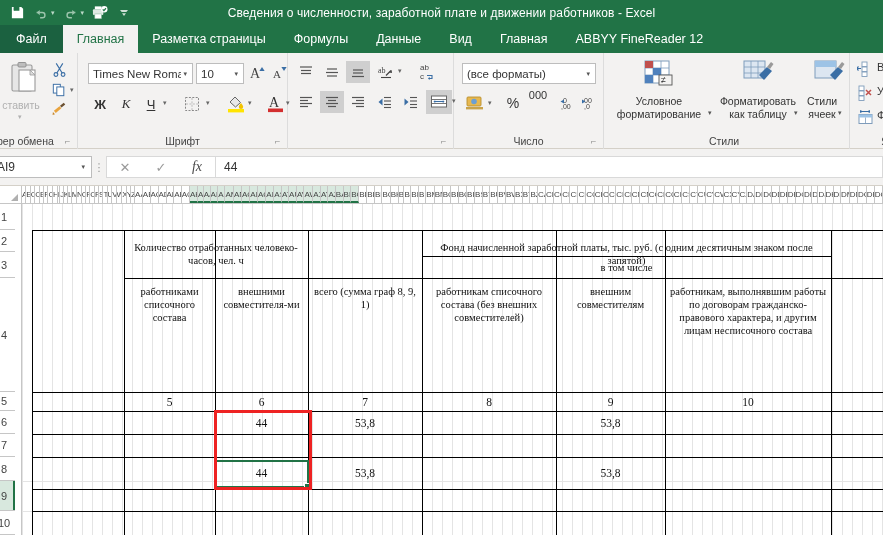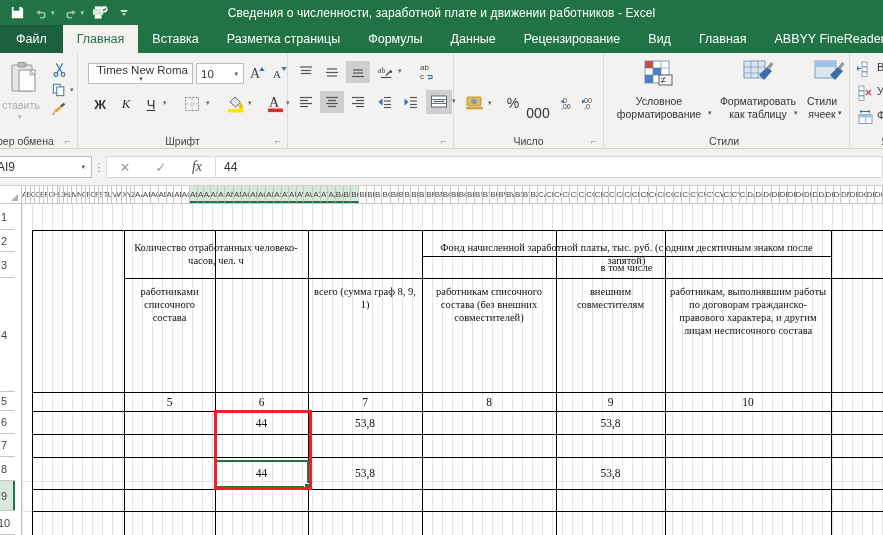--- a/index.html
+++ b/index.html
@@ -220,25 +220,23 @@
             <path fill="#cfe0d6" d="M4 6.3h4L6 9z"></path>
           </svg>
       </div>
     </div>
     <div class="title-text">Сведения о численности, заработной плате и движении работников  -  Excel</div>
   </div>
 
   <div class="tabsbar">
     <div class="tab file">Файл</div>
     <div class="tab active">Главная</div>
-    <div class="tab">Вставка</div>
     <div class="tab">Разметка страницы</div>
     <div class="tab">Формулы</div>
     <div class="tab">Данные</div>
-    <div class="tab">Рецензирование</div>
     <div class="tab">Вид</div>
     <div class="tab">Главная</div>
     <div class="tab">ABBYY FineReader 12</div>
 
   </div>
 
   <div class="ribbon">
 
     <div class="rgroup" style="left:-18px; width:96px;">
       <div class="icon-btn" style="left:22px; top:6px; width:40px; height:38px;">
@@ -271,21 +269,21 @@
           <path d="M2 10.5l6-5 2 2.3-6 5z" fill="#e8a33d"></path>
           <path d="M8.5 5l4-3.2 1.6 1.9-4 3.2z" fill="#6b5031"></path>
           <path d="M1 11.8l2.2 2.4-2.6.6z" fill="#c8882b"></path>
         </svg>
       </div>
       <div class="glabel" style="left:-6px; width:96px;">фер обмена</div>
       <div class="gdialog">⌐</div>
     </div>
 
     <div class="rgroup" style="left:78px; width:210px;">
-      <div class="combo" style="left:10px; top:10px; width:105px;flex-direction:column;">
+      <div class="combo" style="left:10px; top:10px; width:105px;">
         <span class="cv">Times New Roma</span>
         <span class="ca">▾</span>
       </div>
       <div class="combo" style="left:118px; top:10px; width:48px;">
         <span class="cv">10</span>
         <span class="ca">▾</span>
       </div>
       <div class="icon-btn" style="left:170px; top:9px; width:20px; height:22px;">
         <svg width="18" height="18" viewBox="0 0 18 18">
             <text x="1" y="14" font-family="Liberation Serif, serif" font-size="14" fill="#444">A</text>
@@ -437,30 +435,34 @@
           <path d="M4 8.5h10" stroke="#3a6ea5" stroke-width="1.1"></path>
           <path d="M5.2 7.2l-1.8 1.3 1.8 1.4zM12.8 7.2l1.8 1.3-1.8 1.4z" fill="#3a6ea5"></path>
         </svg>
       </div>
       <div style="position:absolute; left:164px; top:44px; font-size:7px; color:#666;">▾</div>
 
       <div class="gdialog">⌐</div>
     </div>
 
     <div class="rgroup" style="left:454px; width:150px;">
+      <div class="combo" style="left:8px; top:10px; width:134px;">
+        <span class="cv">(все форматы)</span>
+        <span class="ca">▾</span>
+      </div>
       <div class="icon-btn" style="left:8px; top:38px; width:26px; height:24px;">
         <svg width="20" height="20" viewBox="0 0 20 20">
           <rect x="2" y="4" width="14" height="9" rx="1" fill="#e7b84f" stroke="#b98f2f" stroke-width="0.9"></rect>
           <circle cx="9" cy="8.5" r="2.8" fill="#6b9fd4"></circle>
           <rect x="1" y="14" width="17" height="2.4" fill="#c9a34a"></rect>
         </svg>
       </div>
       <div style="position:absolute; left:34px; top:46px; font-size:7px; color:#666;">▾</div>
       <div class="icon-btn" style="left:48px; top:38px; width:22px; height:24px; font-size:14px; color:#333;">%</div>
-      <div class="icon-btn" style="left:72px; top:48px; width:24px; height:24px; font-size:14px; color:#333;">000</div>
+      <div class="icon-btn" style="left:72px; top:30px; width:24px; height:24px; font-size:11px; color:#333;">000</div>
       <div class="icon-btn" style="left:102px; top:38px; width:22px; height:24px;">
         <svg width="18" height="18" viewBox="0 0 18 18">
           <text x="5" y="9" font-size="7" fill="#444" font-family="Liberation Sans, sans-serif">0</text>
           <text x="3" y="15" font-size="7" fill="#444" font-family="Liberation Sans, sans-serif">,00</text>
           <path d="M6 5.5L2.5 7.5 6 9.5z" fill="#3a6ea5"></path>
         </svg>
       </div>
       <div class="icon-btn" style="left:124px; top:38px; width:22px; height:24px;">
         <svg width="18" height="18" viewBox="0 0 18 18">
           <text x="4" y="9" font-size="7" fill="#444" font-family="Liberation Sans, sans-serif">00</text>
@@ -819,20 +821,21 @@
     <div class="tb tbh" style="left:10px;  top:253px; width:851px;"></div>
     <div class="tb tbh" style="left:10px;  top:285px; width:851px;"></div>
     <div class="tb tbh" style="left:10px;  top:307px; width:851px;"></div>
 
     <div class="cell small" style="left:103px; top:27px; width:182px; height:46px;">Количество отработанных человеко-часов, чел. ч</div>
     <div class="cell small" style="left:401px; top:53px; width:407px; height:20px;">в том числе</div>
 
     <div class="cell small" style="left:401px; top:27px; width:407px; height:46px;">Фонд начисленной заработной платы, тыс. руб. (с одним десятичным знаком после запятой)</div>
 
     <div class="cell small" style="left:103px; top:75px; width:89px; height:112px; align-items:flex-start; padding-top:6px;">работниками списочного состава</div>
+    <div class="cell small" style="left:194px; top:75px; width:91px; height:112px; align-items:flex-start; padding-top:6px;">внешними совместителя-ми</div>
     <div class="cell small" style="left:287px; top:27px; width:112px; height:160px; align-items:flex-start; padding-top:54px;">всего (сумма граф 8, 9, 1)</div>
     <div class="cell small" style="left:535px; top:75px; width:107px; height:112px; align-items:flex-start; padding-top:6px;">внешним совместителям</div>
     <div class="cell small" style="left:401px; top:75px; width:132px; height:112px; align-items:flex-start; padding-top:6px;">работникам списочного состава (без внешних совместителей)</div>
     <div class="cell small" style="left:644px; top:75px; width:164px; height:112px; align-items:flex-start; padding-top:6px;">работникам, выполнявшим работы по договорам гражданско-правового характера, и другим лицам несписочного состава</div>
 
     <div class="cell num" style="left:103px; top:189px; width:89px;  height:18px;">5</div>
     <div class="cell num" style="left:194px; top:189px; width:91px;  height:18px;">6</div>
     <div class="cell num" style="left:287px; top:189px; width:112px; height:18px;">7</div>
     <div class="cell num" style="left:401px; top:189px; width:132px; height:18px;">8</div>
     <div class="cell num" style="left:535px; top:189px; width:107px; height:18px;">9</div>

